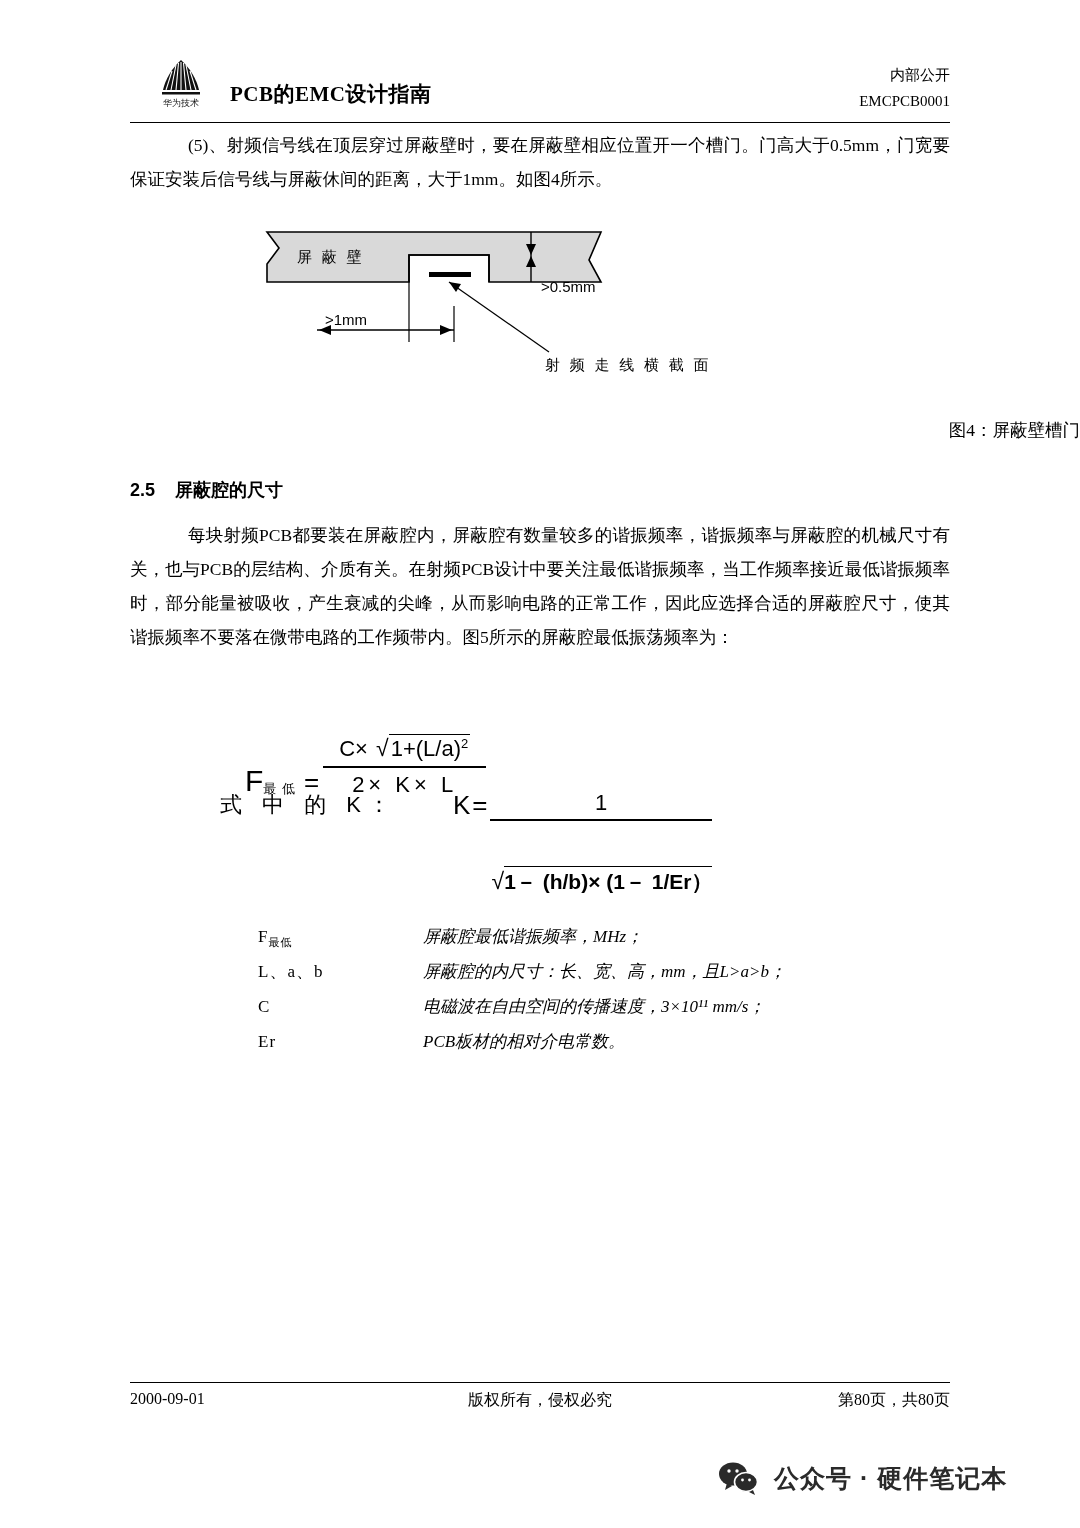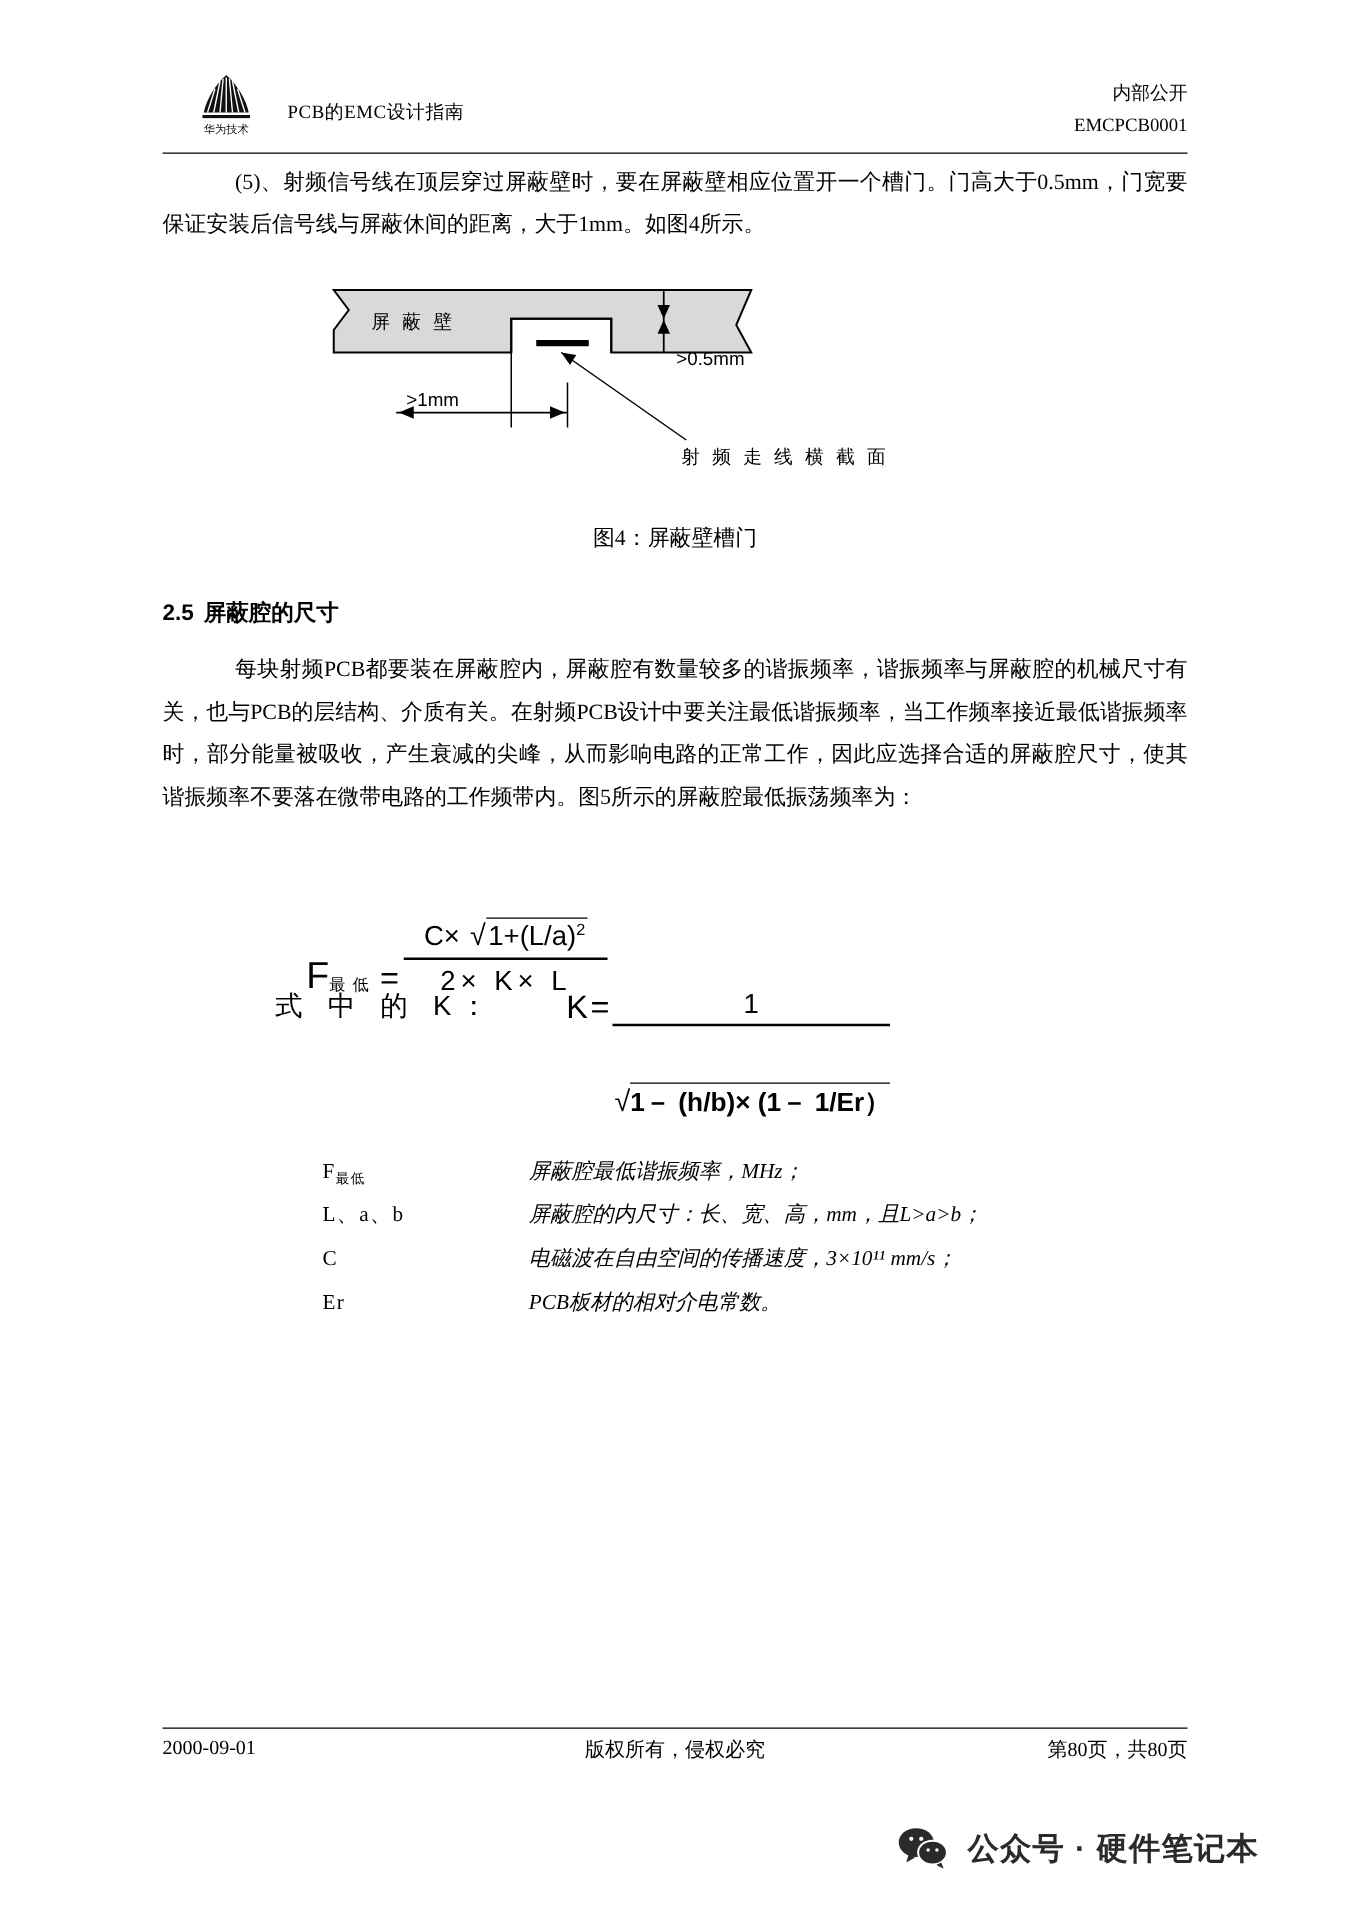--- a/index.html
+++ b/index.html
@@ -36,22 +36,22 @@
     left: 22px;
     top: 4px;
     width: 58px;
     height: 58px;
   }
   .logo svg { display:block; }
   .header-title {
     position: absolute;
     left: 100px;
     top: 28px;
-    font-size: 15px;
-    font-weight: normal;
+    font-size: 21px;
+    font-weight: bold;
     letter-spacing: 0.5px;
     white-space: nowrap;
   }
   .header-right {
     position: absolute;
     right: 0;
     top: 10px;
     text-align: right;
     font-size: 15px;
     line-height: 26px;
@@ -87,36 +87,36 @@
   }
 
   .section-heading {
     position: absolute;
     left: 130px;
     top: 478px;
     font-size: 18px;
     font-weight: bold;
     font-family: "Liberation Sans", sans-serif;
   }
-  .section-heading .num { margin-right: 8px; }
+  .section-heading .num { margin-right: 20px; }
 
   
   .figure4 {
     position: absolute;
     left: 249px;
     top: 210px;
     width: 470px;
     height: 185px;
   }
   .fig-caption {
     position: absolute;
     left: 0;
     top: 418px;
     width: 1080px;
-    text-align: center;
+    text-align: right;
     font-size: 17.5px;
   }
 
   
   .formula-area {
     position: absolute;
     left: 130px;
     top: 690px;
     width: 820px;
     height: 200px;

